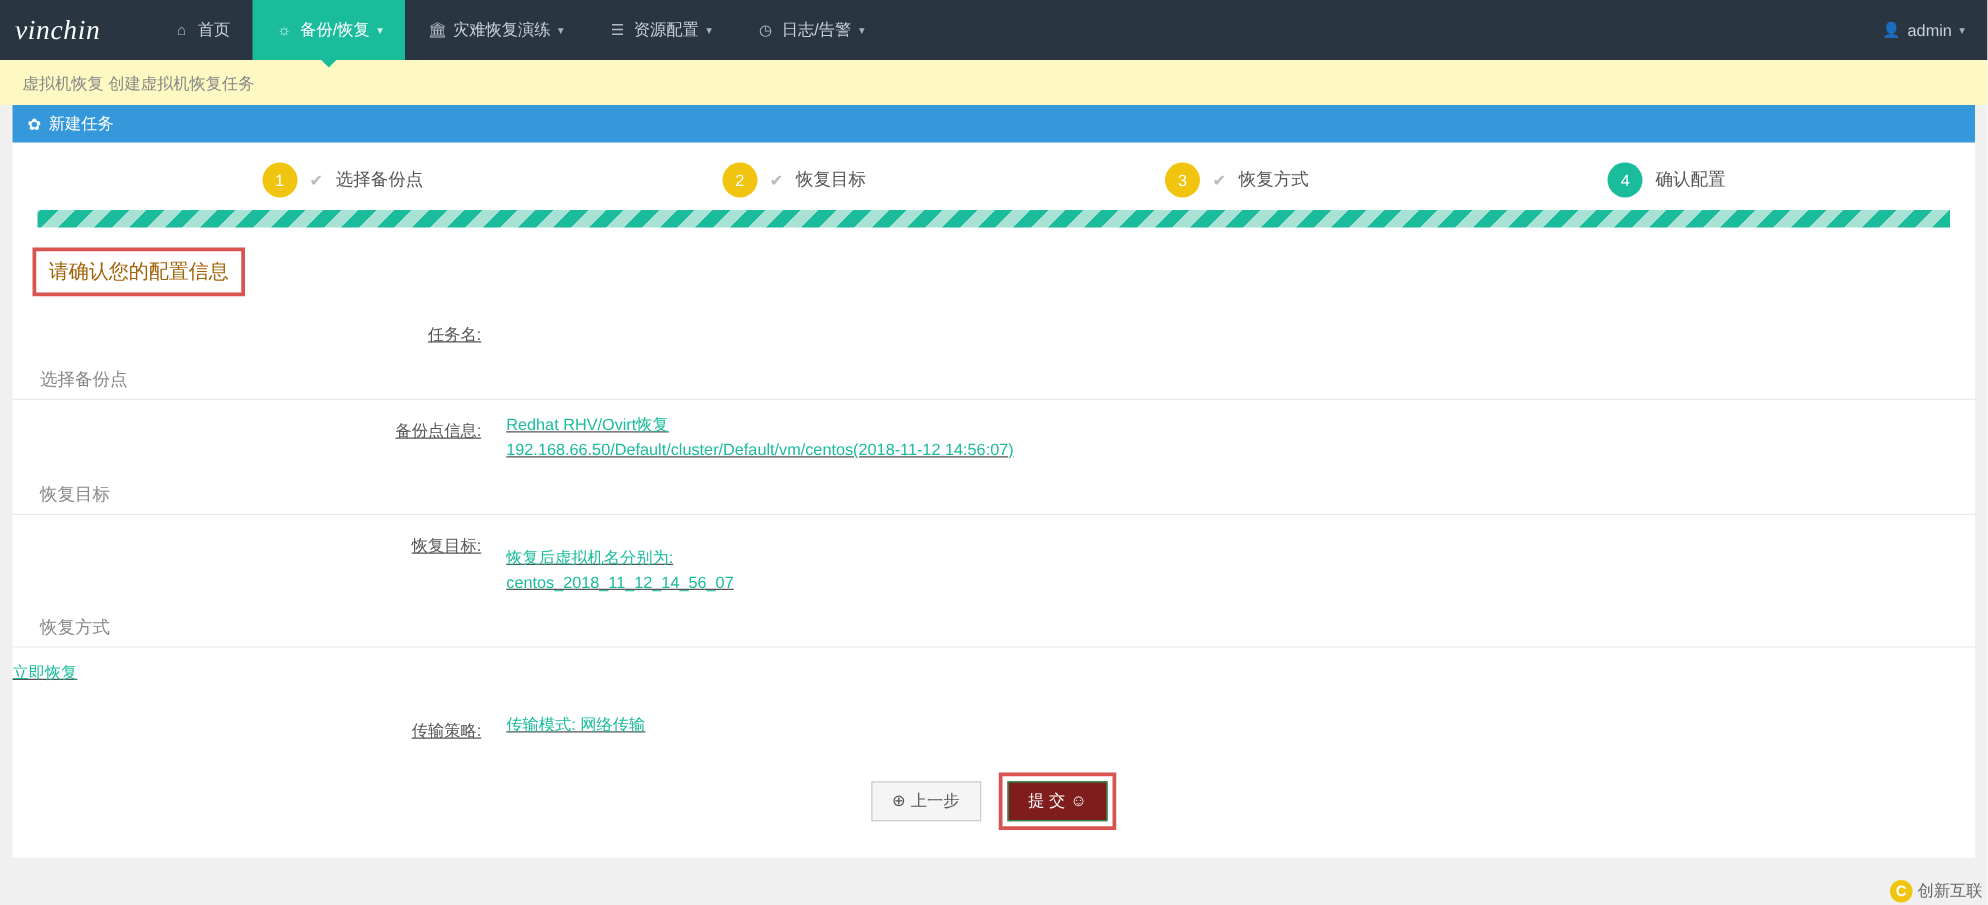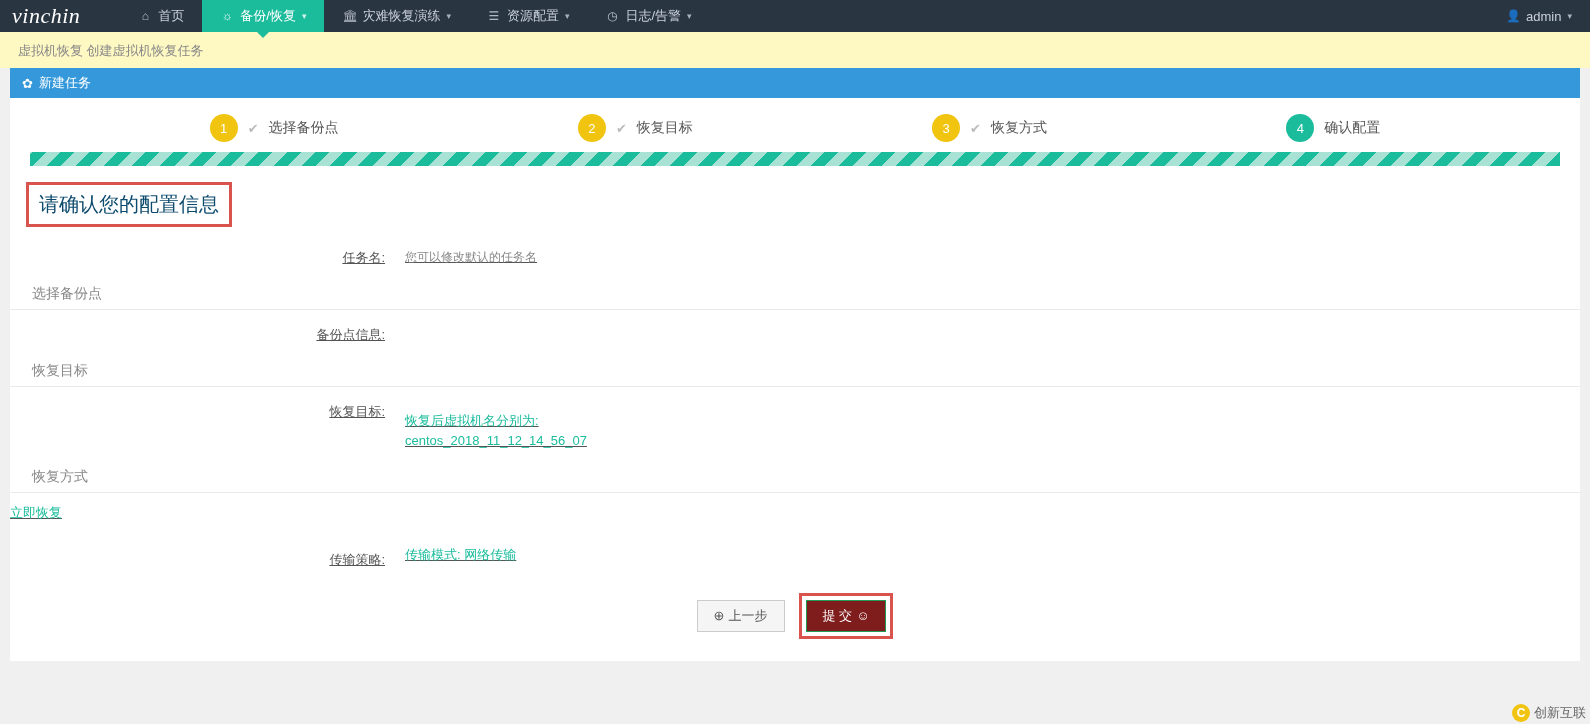--- a/index.html
+++ b/index.html
@@ -5,21 +5,21 @@
     * { margin: 0; padding: 0; box-sizing: border-box; }
     body {
       font-family: "Microsoft YaHei", "Segoe UI", Arial, sans-serif;
       font-size: 13px;
       background: #f0f0f0;
       color: #555;
       width: 1590px;
     }
     .topbar {
       background: #2a3542;
-      height: 32px;
+      height: 48px;
       display: flex;
       align-items: center;
       color: #c8d0da;
     }
     .logo {
       color: #fff;
       font-family: Georgia, serif;
       font-size: 22px;
       font-style: italic;
       padding: 0 40px 0 12px;
@@ -129,22 +129,22 @@
     .hatch {
       height: 14px;
       margin: 4px 20px 16px;
       background: repeating-linear-gradient(
         -45deg,
         #1abc9c 0 10px,
         #a8e2d5 10px 20px
       );
     }
     .section-title {
-      font-size: 20px;
-      color: #0c4a6e;
+      font-size: 16px;
+      color: #a16207;
       padding: 6px 10px;
       margin: 0 16px 16px;
       border: 3px solid #d9534f;
       display: inline-block;
       background:#fff;
     }
     .form-row {
       display: flex;
       margin-bottom: 8px;
       text-decoration: underline;
@@ -304,27 +304,30 @@
 
     <div class="hatch"></div>
 
     <div>
       <div class="section-title">请确认您的配置信息</div>
     </div>
 
     <div class="form-row">
       <div class="form-label">任务名:</div>
       <div class="form-value">
-        <div class="hint">您可以修改默认的任务名</div>
       </div>
     </div>
 
     <div class="sub-header">选择备份点</div>
     <div class="form-row">
       <div class="form-label">备份点信息:</div>
+      <div class="form-value green-text">
+        <div>Redhat RHV/Ovirt恢复</div>
+        <div>192.168.66.50/Default/cluster/Default/vm/centos(2018-11-12 14:56:07)</div>
+      </div>
     </div>
 
     <div class="sub-header">恢复目标</div>
     <div class="form-row">
       <div class="form-label">恢复目标:</div>
       <div class="form-value green-text">
         <div style="height:14px"></div>
         <div>恢复后虚拟机名分别为:</div>
         <div>centos_2018_11_12_14_56_07</div>
       </div>

